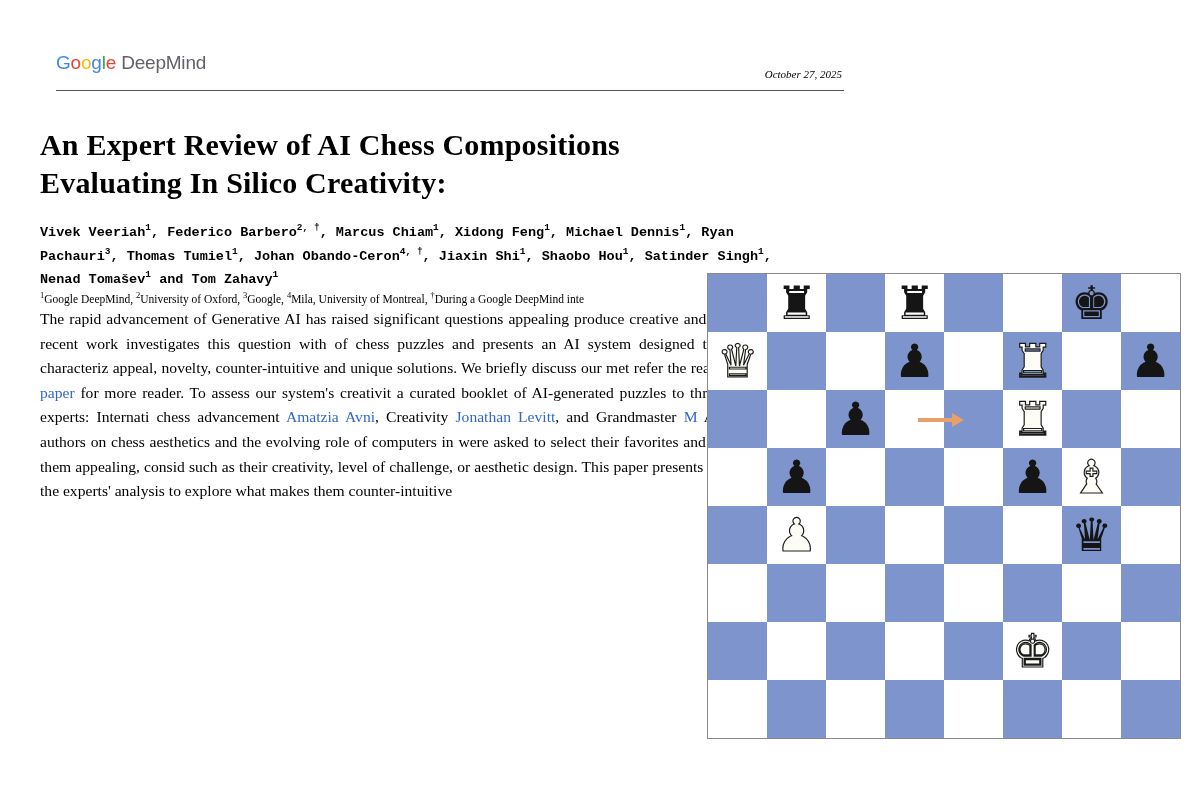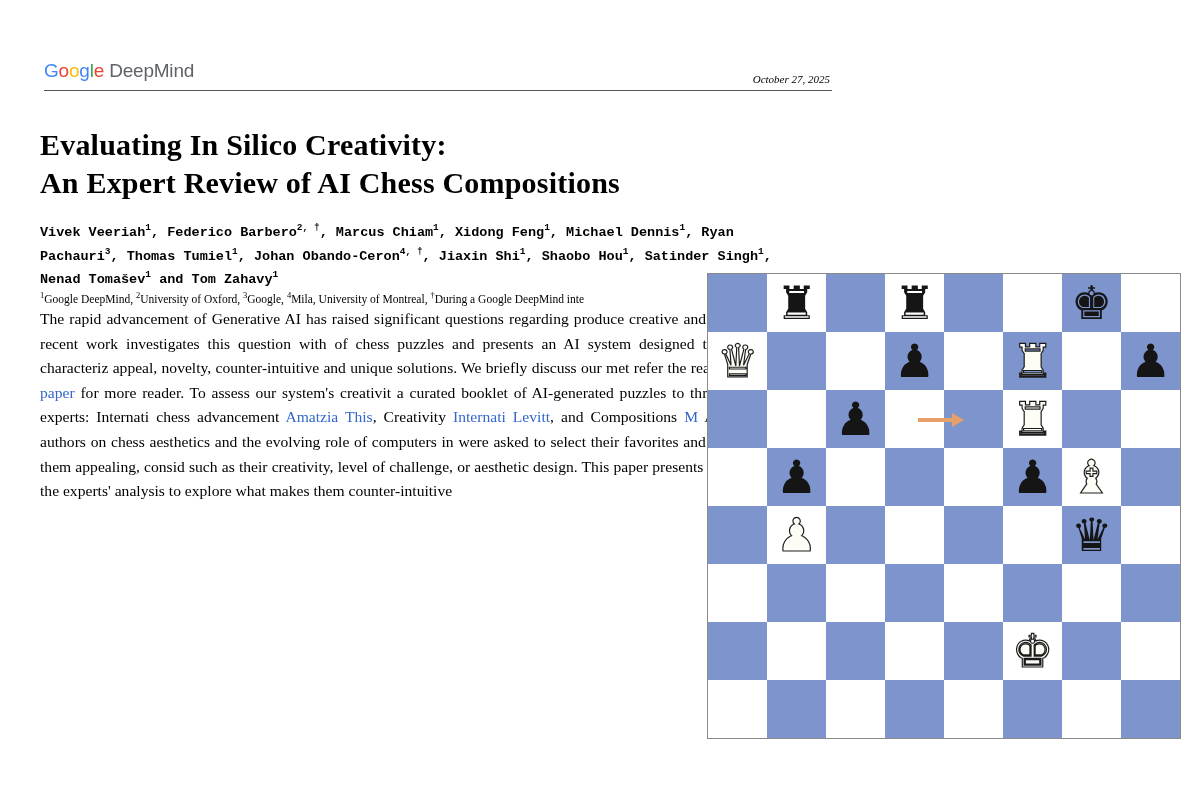--- a/index.html
+++ b/index.html
@@ -18,27 +18,27 @@
 
   
   .page {
     position: absolute;
     left: 0; top: 0;
     width: 1200px;
     height: 800px;
   }
   .header {
     position: absolute;
-    left: 44px;
+    left: 56px;
     top: 52px;
     width: 788px;
     height: 38px;
     border-bottom: 1px solid #555;
     display: flex;
-    align-items: center;
+    align-items: flex-start;
     justify-content: space-between;
   }
   .logo {
     font-family: "Liberation Sans", sans-serif;
     font-size: 19px;
     letter-spacing: -0.2px;
     line-height: 22px;
     white-space: nowrap;
   }
   .logo .g1 { color: #4285F4; }
@@ -180,42 +180,42 @@
 <div class="page">
 
   <div class="header">
     <div class="logo">
       <span class="g1">G</span><span class="g2">o</span><span class="g3">o</span><span class="g4">g</span><span class="g5">l</span><span class="g6">e</span><span class="dm">DeepMind</span>
     </div>
     <div class="header-date">October 27, 2025</div>
   </div>
 
   <h1 class="title">
+    <span class="line">An Expert Review of AI Chess Compositions</span>
     <span class="line">Evaluating In Silico Creativity:</span>
-    <span class="line">An Expert Review of AI Chess Compositions</span>
   </h1>
 
   <div class="authors">
     Vivek Veeriah<sup>1</sup>, Federico Barbero<sup>2,&nbsp;†</sup>, Marcus Chiam<sup>1</sup>, Xidong Feng<sup>1</sup>, Michael Dennis<sup>1</sup>, Ryan Pachauri<sup>3</sup>, Thomas
     Tumiel<sup>1</sup>, Johan Obando-Ceron<sup>4,&nbsp;†</sup>, Jiaxin Shi<sup>1</sup>, Shaobo Hou<sup>1</sup>, Satinder Singh<sup>1</sup>, Nenad Tomašev<sup>1</sup> and Tom
     Zahavy<sup>1</sup>
   </div>
 
   <div class="affil">
     <sup>1</sup>Google DeepMind, <sup>2</sup>University of Oxford, <sup>3</sup>Google, <sup>4</sup>Mila, University of Montreal, <sup>†</sup>During a Google DeepMind inte
   </div>
 
   <div class="abstract">
-    <span>The rapid advancement of Generative AI has raised significant questions regarding</span>
+    <span>The rapid advancement of Generative AI has raised significant questions appealing</span>
     <span>produce creative and novel outputs. Our recent work investigates this question with</span>
     <span>of chess puzzles and presents an AI system designed to generate puzzles characteriz</span>
     <span>appeal, novelty, counter-intuitive and unique solutions. We briefly discuss our met</span>
     <span>refer the reader to the </span><a class="link" href="#">technical paper</a><span> for more reader. To assess our system's creativit</span>
     <span>a curated booklet of AI-generated puzzles to three world-renowned experts: Internati</span>
-    <span>chess advancement </span><a class="link" href="#">Amatzia This</a><span>, Creativity </span><a class="link" href="#">Internati Levitt</a><span>, and Compositions </span><a class="link" href="#">M</a>
+    <span>chess advancement </span><a class="link" href="#">Amatzia Avni</a><span>, Creativity </span><a class="link" href="#">Jonathan Levitt</a><span>, and Grandmaster </span><a class="link" href="#">M</a>
     <span>All three are noted authors on chess aesthetics and the evolving role of computers in</span>
     <span>were asked to select their favorites and explain what made them appealing, consid</span>
     <span>such as their creativity, level of challenge, or aesthetic design. This paper presents</span>
     <span>puzzles, integrating the experts' analysis to explore what makes them counter-intuitive</span>
   </div>
 
   <div class="board-wrap">
     <div class="board" id="board">
         <div class="sq dark"></div>
         <div class="sq light">

